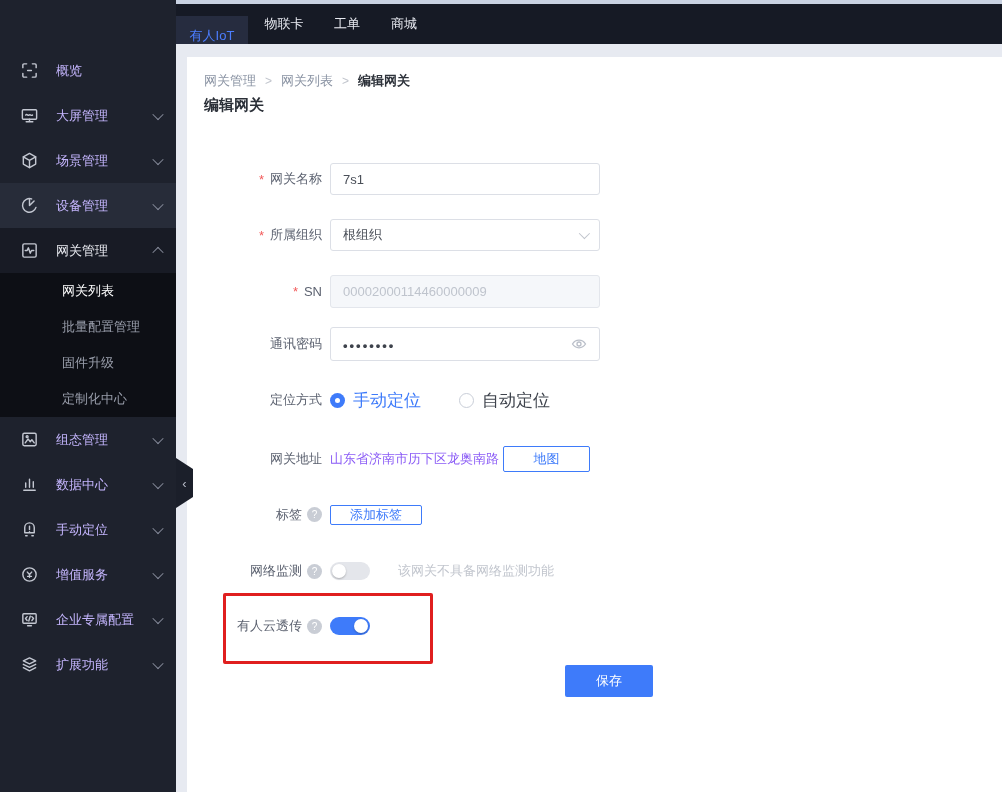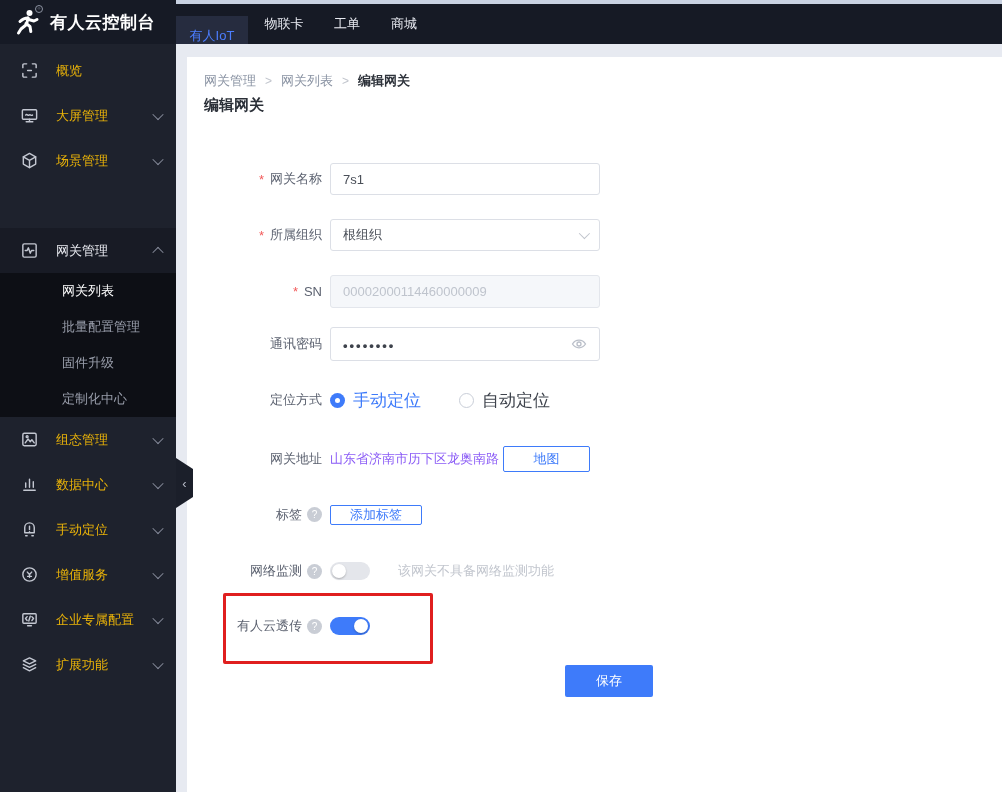--- a/index.html
+++ b/index.html
@@ -15,21 +15,21 @@
   
   .sidebar{position:absolute;left:0;top:0;width:176px;height:792px;background:var(--sidebar-bg);}
   .logo{position:absolute;left:0;top:0;width:176px;height:44px;background:var(--nav-bg);
         display:flex;align-items:center;padding-left:11px;box-sizing:border-box;}
   .logo-mark{width:30px;height:30px;flex:none;position:relative;}
   .logo-reg{position:absolute;right:-2px;top:-2px;width:6px;height:6px;border:1px solid #8d93a2;
             border-radius:50%;font-size:4px;color:#8d93a2;line-height:5px;text-align:center;}
   .logo-title{color:#fff;font-size:17px;font-weight:bold;margin-left:9px;letter-spacing:.5px;white-space:nowrap;}
 
   .nav-item{position:absolute;left:0;width:176px;height:45px;display:flex;align-items:center;
-            padding:0 14px 0 20px;box-sizing:border-box;font-size:13px;color:#eab308;cursor:pointer;}
+            padding:0 14px 0 20px;box-sizing:border-box;font-size:13px;color:#c4b5fd;cursor:pointer;}
   .nav-item.hovered{background:var(--sidebar-hover-bg);}
   .nav-item.expanded{background:var(--sidebar-expanded-bg);color:#e8eaf0;}
   .nicon{width:19px;height:19px;flex:none;display:flex;align-items:center;justify-content:center;}
   .nicon svg{width:19px;height:19px;stroke:#c3c7d1;fill:none;stroke-width:1.5;stroke-linecap:round;stroke-linejoin:round;}
   .nlabel{margin-left:17px;white-space:nowrap;}
   .chev{margin-left:auto;width:7px;height:7px;border-right:1.5px solid #868b9a;border-bottom:1.5px solid #868b9a;flex:none;}
   .chev.down{transform:rotate(45deg) translate(-1px,-1px);}
   .chev.up{transform:rotate(-135deg) translate(-1px,-1px);}
 
   .submenu{position:absolute;left:0;top:273px;width:176px;height:144px;background:var(--submenu-bg);}
@@ -102,35 +102,20 @@
   .save-btn{position:absolute;left:378px;top:608px;width:88px;height:32px;background:var(--accent);
             color:#fff;font-size:13px;border:none;border-radius:2px;display:flex;align-items:center;
             justify-content:center;cursor:pointer;}
 </style>
 </head>
 <body>
 
 <div class="stage">
 
   <div class="sidebar">
-    <div class="logo">
-      <span class="logo-mark">
-        <svg viewBox="0 0 30 30" width="30" height="30">
-          <circle cx="18.5" cy="6" r="3" fill="#fff"></circle>
-          <g stroke="#fff" stroke-width="3" fill="none" stroke-linecap="round" stroke-linejoin="round">
-            <path d="M17 11c-3 0-6 1.5-8 3.5"></path>
-            <path d="M17 11l-1.5 6.5L10 22l-2.5 4"></path>
-            <path d="M15 16.5l4 3 .8 5"></path>
-            <path d="M17.5 12.5l5.5 1.5 3-1.5"></path>
-          </g>
-        </svg>
-        <span class="logo-reg">®</span>
-      </span>
-      <span class="logo-title">有人云控制台</span>
-    </div>
 
     <div class="nav-item" style="top:48px">
       <span class="nicon">
         <svg viewBox="0 0 20 20">
             <path d="M3 7V4.2c0-.7.5-1.2 1.2-1.2H7M13 3h2.8c.7 0 1.2.5 1.2 1.2V7M17 13v2.8c0 .7-.5 1.2-1.2 1.2H13M7 17H4.2c-.7 0-1.2-.5-1.2-1.2V13M8 10h4"></path>
           </svg>
       </span>
       <span class="nlabel">概览</span>
     </div>
 
@@ -150,20 +135,30 @@
       <span class="nicon">
         <svg viewBox="0 0 20 20">
             <path d="M10 2.5l6.5 3.7v7.6L10 17.5l-6.5-3.7V6.2z"></path>
             <path d="M3.5 6.2l6.5 3.7 6.5-3.7M10 9.9v7.6"></path>
           </svg>
       </span>
       <span class="nlabel">场景管理</span>
       <span class="chev down"></span>
     </div>
 
+    <div class="nav-item hovered" style="top:183px">
+      <span class="nicon">
+        <svg viewBox="0 0 20 20">
+            <path d="M16.8 12a7.2 7.2 0 11-4.6-8.9"></path>
+            <path d="M10 10V3.2M10 10l4.8-4.8"></path>
+          </svg>
+      </span>
+      <span class="nlabel">设备管理</span>
+      <span class="chev down"></span>
+    </div>
 
     <div class="nav-item expanded" style="top:228px">
       <span class="nicon">
         <svg viewBox="0 0 20 20">
             <rect x="3" y="3" width="14" height="14" rx="1.5"></rect>
             <path d="M5.5 10h2l1.3-2.8 2 5.6L12.1 10h2.4"></path>
           </svg>
       </span>
       <span class="nlabel">网关管理</span>
       <span class="chev up"></span>

